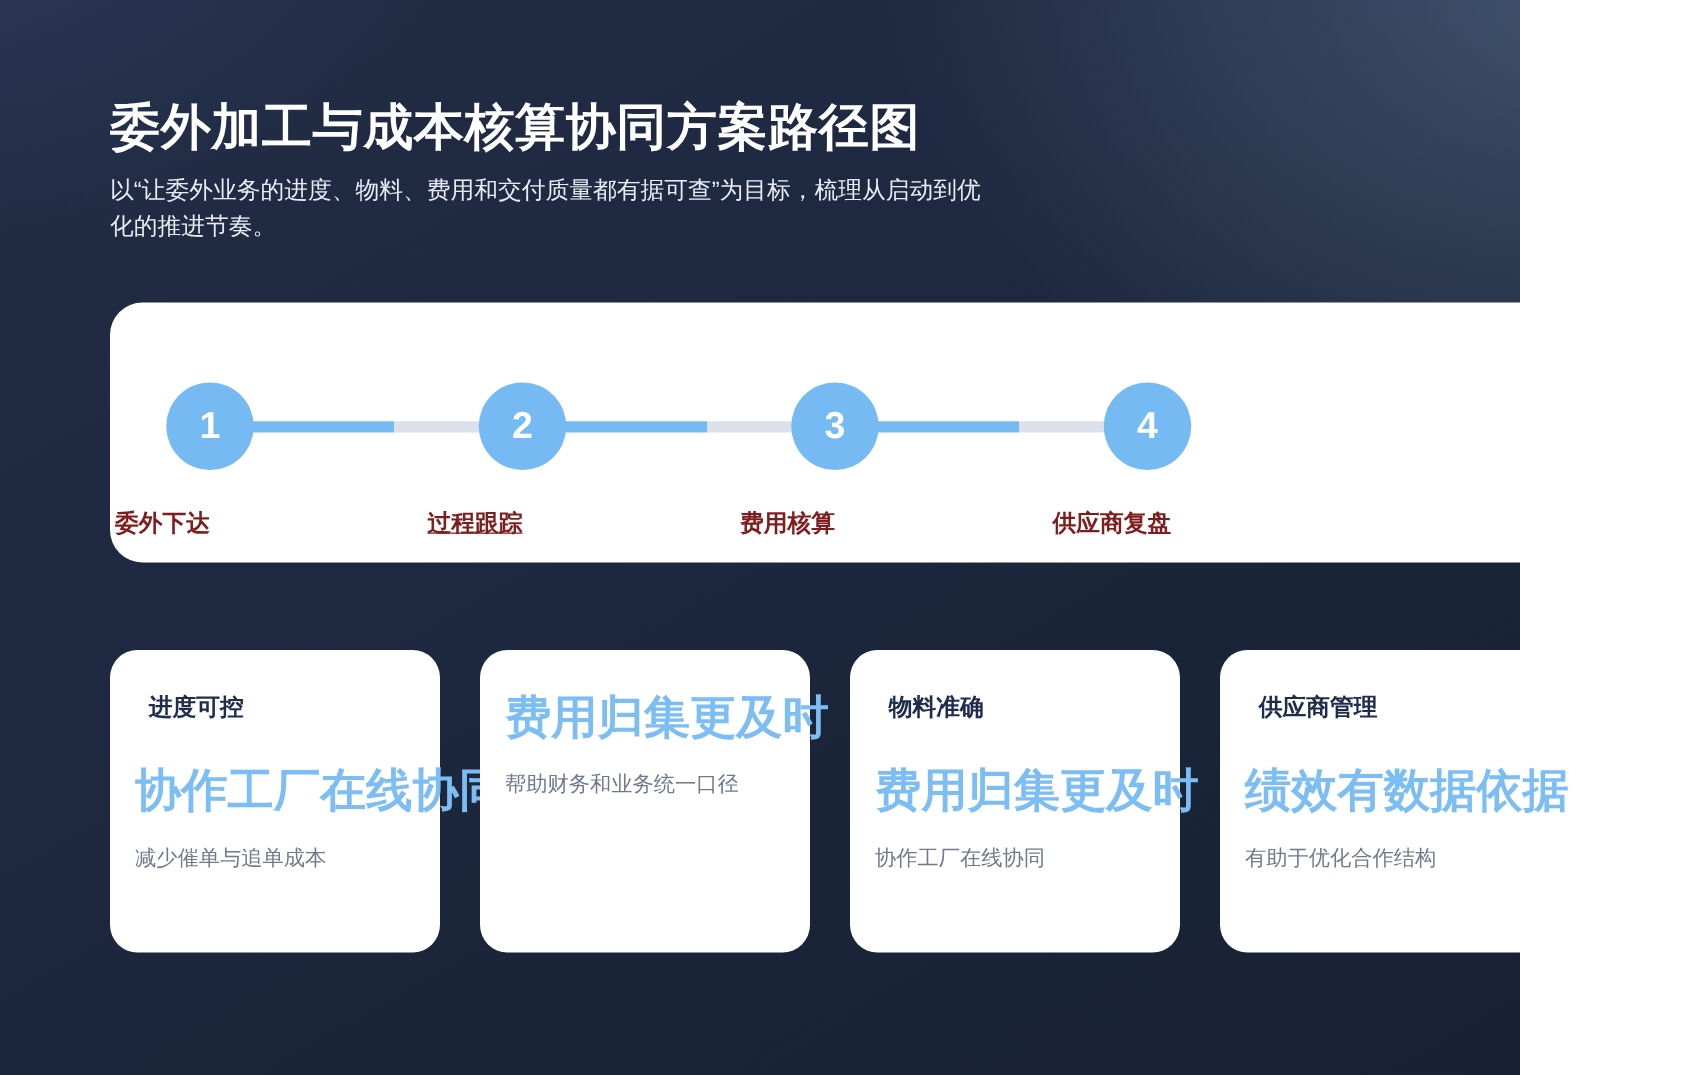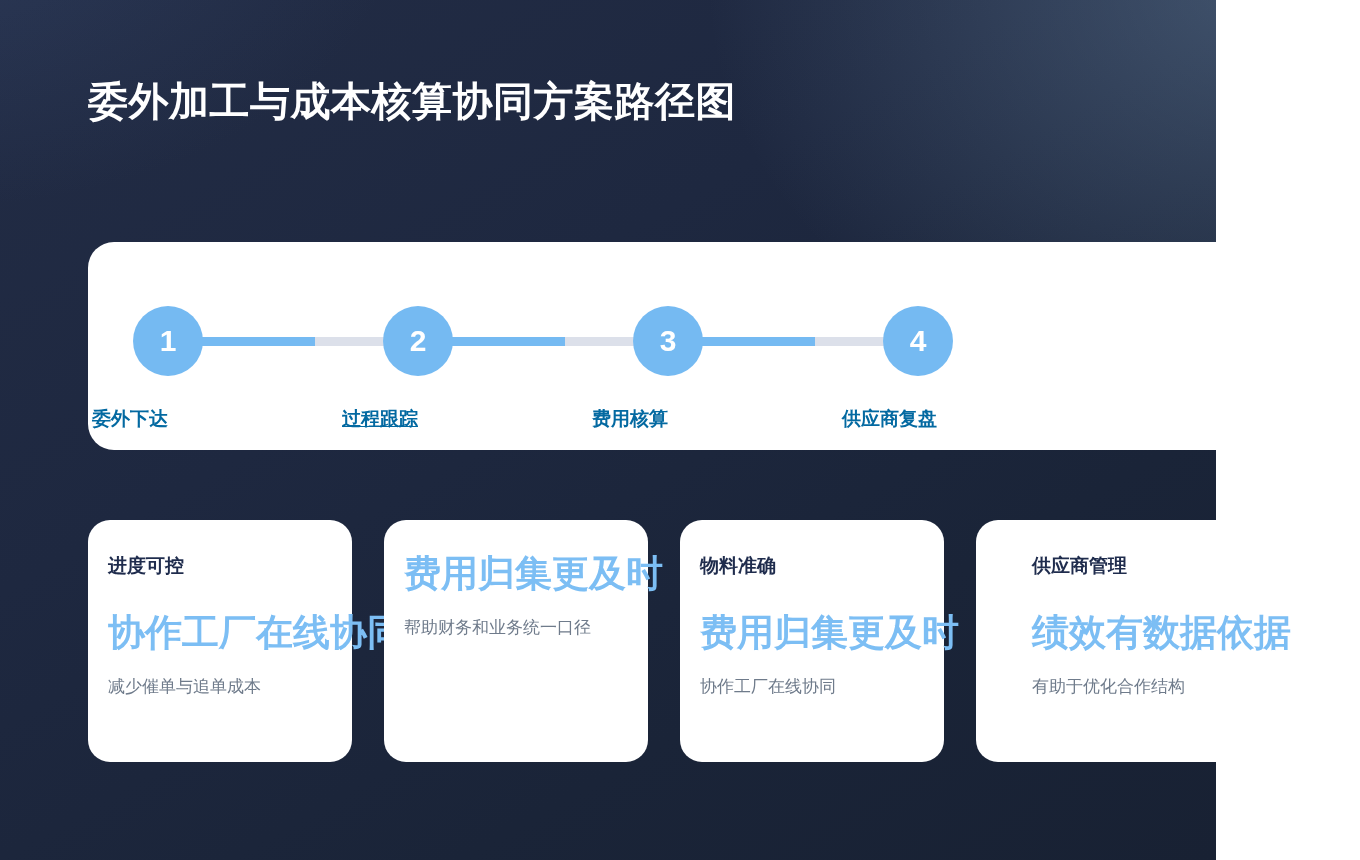--- a/index.html
+++ b/index.html
@@ -47,57 +47,61 @@
     display: flex; align-items: center; justify-content: center;
     color: #ffffff; font-size: 30px; font-weight: bold;
     z-index: 2;
   }
   .circle-0 { left: 45px; }
   .circle-1 { left: 295px; }
   .circle-2 { left: 545px; }
   .circle-3 { left: 795px; }
   .step-label {
     position: absolute; top: 164px;
-    font-size: 19px; font-weight: bold; color: #0369a1; white-space: nowrap;
+    font-size: 19px; font-weight: bold; color: #7f1d1d; white-space: nowrap;
   }
   .label-0 { left: 4px; }
   .label-1 { left: 254px; text-decoration: underline; }
   .label-2 { left: 504px; }
   .label-3 { left: 754px; }
 
   
   .benefit-card {
     position: absolute; top: 520px;
     width: 264px; height: 242px;
     background: #ffffff; border-radius: 22px;
   }
   .card-0 { left: 88px; }
   .card-1 { left: 384px; }
   .card-2 { left: 680px; }
-  .card-3 { left: 976px; padding-left: 36px; }
+  .card-3 { left: 976px; }
   .card-tag {
-    margin: 33px 0 0 20px;
+    margin: 33px 0 0 31px;
     font-size: 19px; font-weight: bold; color: #1F2C4D; white-space: nowrap;
   }
   .card-headline {
     margin: 32px 0 0 20px;
     font-size: 37px; font-weight: bold; color: #7CBEF4;
     white-space: nowrap; width: max-content; line-height: 44px;
   }
   .card-note {
     margin: 20px 12px 0 20px;
     font-size: 17px; color: #6F7B8B; white-space: nowrap;
   }
 </style>
 </head>
 <body>
 
 <div class="canvas">
 
   <div class="page-title">委外加工与成本核算协同方案路径图</div>
+  <div class="page-subtitle">
+    <div>以“让委外业务的进度、物料、费用和交付质量都有据可查”为目标，梳理从启动到优</div>
+    <div>化的推进节奏。</div>
+  </div>
 
   <div class="stepper-card">
     <div class="step-connector connector-0"></div>
     <div class="step-connector connector-1"></div>
     <div class="step-connector connector-2"></div>
 
     <div class="step-circle circle-0">
       <span>1</span>
     </div>
     <div class="step-circle circle-1">

